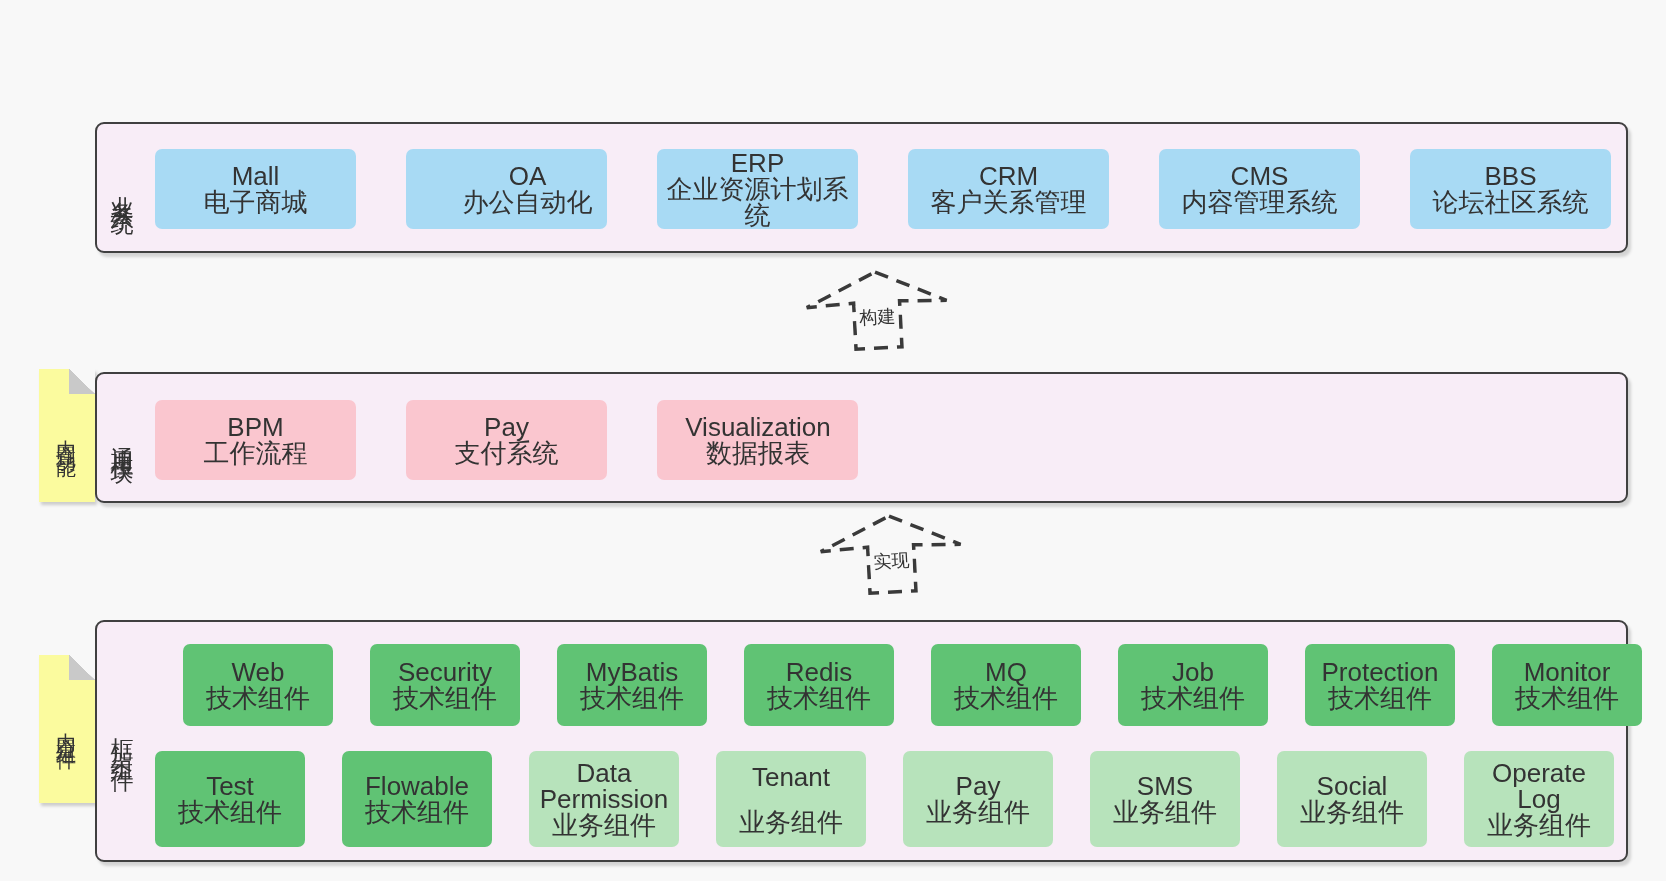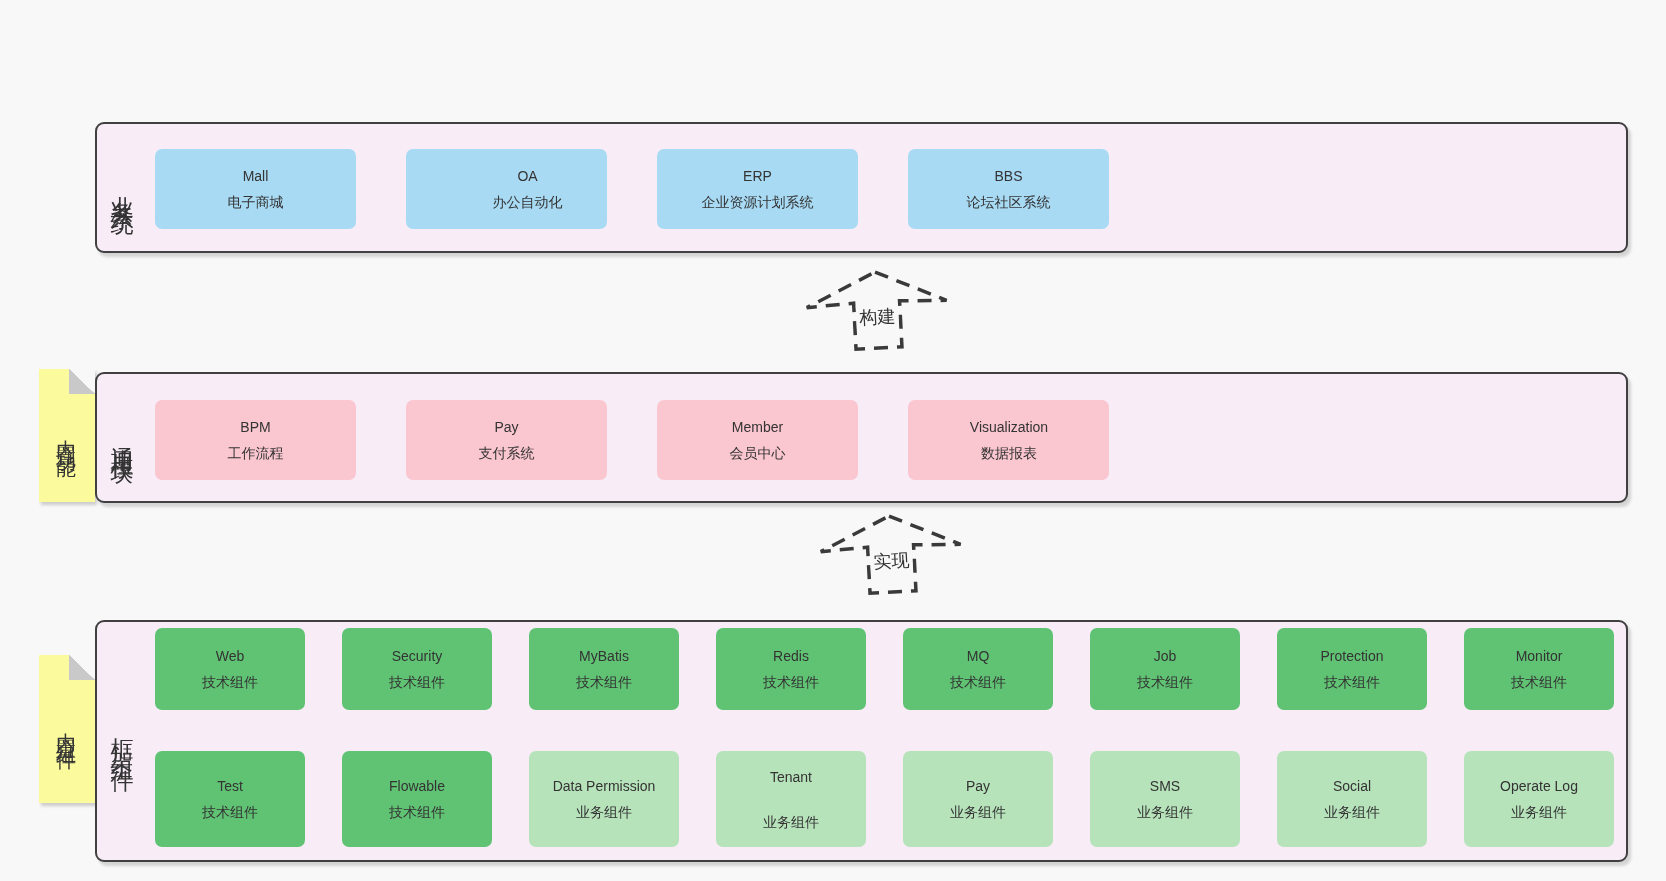--- a/index.html
+++ b/index.html
@@ -22,27 +22,27 @@
     display:flex; align-items:center; justify-content:center;
     writing-mode:vertical-rl; text-orientation:upright;
     font-size:23px; letter-spacing:5px; color:#333; white-space:nowrap;
   }
   #sec-components .vlabel { letter-spacing:11px; }
 
   .boxrow { position:absolute; left:58px; display:flex; gap:50px; }
   #row-business { top:25px; }
   #row-modules  { top:26px; }
   #sec-components .boxrow { gap:37px; }
-  #comp-row-1 { top:6px; }
+  #comp-row-1 { top:22px;margin-left:28px; }
   #comp-row-2 { top:129px; }
 
   .box {
     border-radius:7px; display:flex; flex-direction:column;
     align-items:center; justify-content:center; text-align:center;
-    font-size:14px; line-height:26px; color:#333; box-sizing:border-box;
+    font-size:26px; line-height:26px; color:#333; box-sizing:border-box;
     padding:2px 6px;
   }
   .box-wide { width:201px; height:80px; }
   .box-sm   { width:150px; height:82px; }
   .box-sm2  { width:150px; height:96px; }
 
   
   .sticky {
     position:absolute; width:56px; background:#fbfb9e; z-index:0;
     box-shadow:2px 3px 3px rgba(0,0,0,0.18);
@@ -94,20 +94,28 @@
         </div>
         <div class="box box-wide" style="background: rgb(168, 218, 244); padding-left: 48px;">
           <div>OA</div>
           <div>办公自动化</div>
         </div>
         <div class="box box-wide" style="background: rgb(168, 218, 244);">
           <div>ERP</div>
           <div>企业资源计划系统</div>
         </div>
         <div class="box box-wide" style="background: rgb(168, 218, 244);">
+          <div>CRM</div>
+          <div>客户关系管理</div>
+        </div>
+        <div class="box box-wide" style="background: rgb(168, 218, 244);">
+          <div>CMS</div>
+          <div>内容管理系统</div>
+        </div>
+        <div class="box box-wide" style="background: rgb(168, 218, 244);">
           <div>BBS</div>
           <div>论坛社区系统</div>
         </div>
       </div>
   </section>
 
   <div class="arrow" id="arrow-build">
     <svg viewBox="0 0 148 84">
       <polygon points="74,4 144,36 97,34 97,80 51,80 51,34 4,36"></polygon>
     </svg>
@@ -118,24 +126,20 @@
     <div class="vlabel">通用模块</div>
     <div class="boxrow" id="row-modules">
         <div class="box box-wide" style="background: rgb(250, 198, 207);">
           <div>BPM</div>
           <div>工作流程</div>
         </div>
         <div class="box box-wide" style="background: rgb(250, 198, 207);">
           <div>Pay</div>
           <div>支付系统</div>
         </div>
-        <div class="box box-wide" style="background: rgb(250, 198, 207);">
-          <div>Member</div>
-          <div>会员中心</div>
-        </div>
         <div class="box box-wide" style="background: rgb(250, 198, 207); padding-left: 7px;">
           <div>Visualization</div>
           <div>数据报表</div>
         </div>
       </div>
   </section>
 
   <div class="arrow" id="arrow-implement">
     <svg viewBox="0 0 148 84">
       <polygon points="74,4 144,36 97,34 97,80 51,80 51,34 4,36"></polygon>

